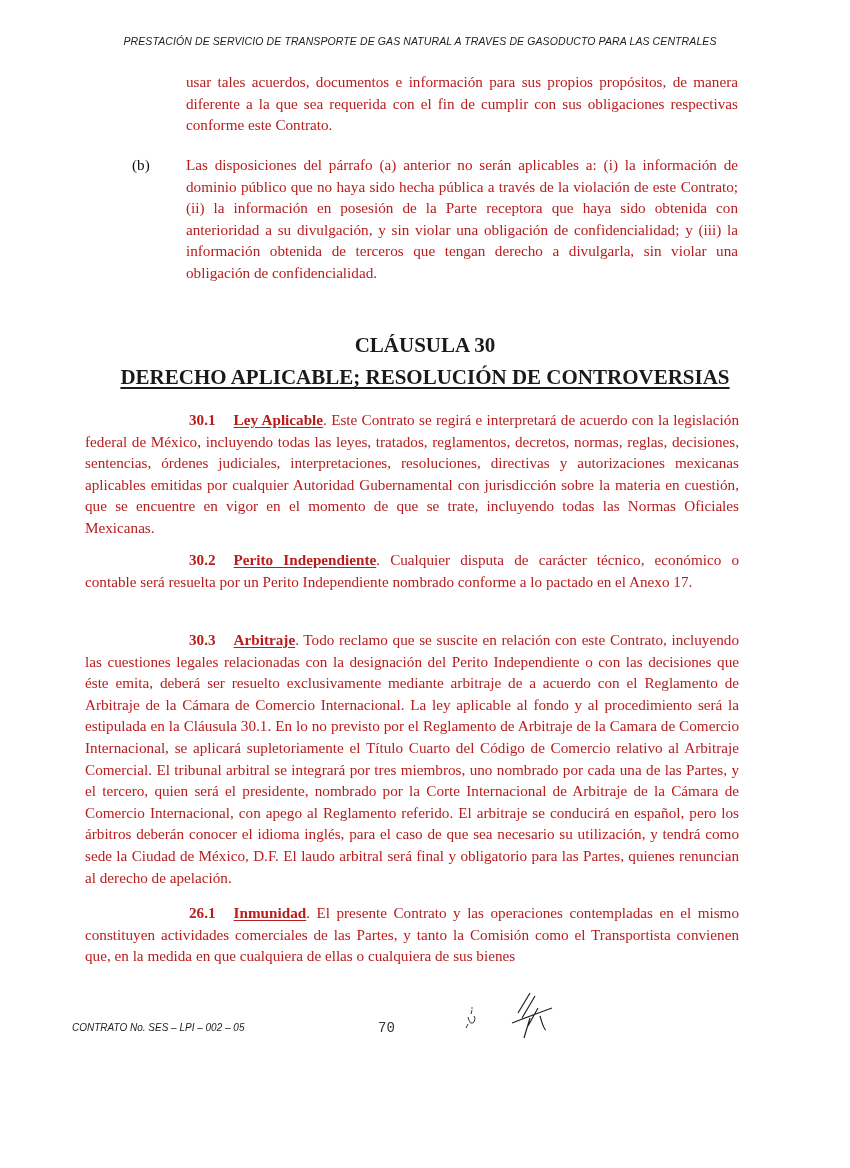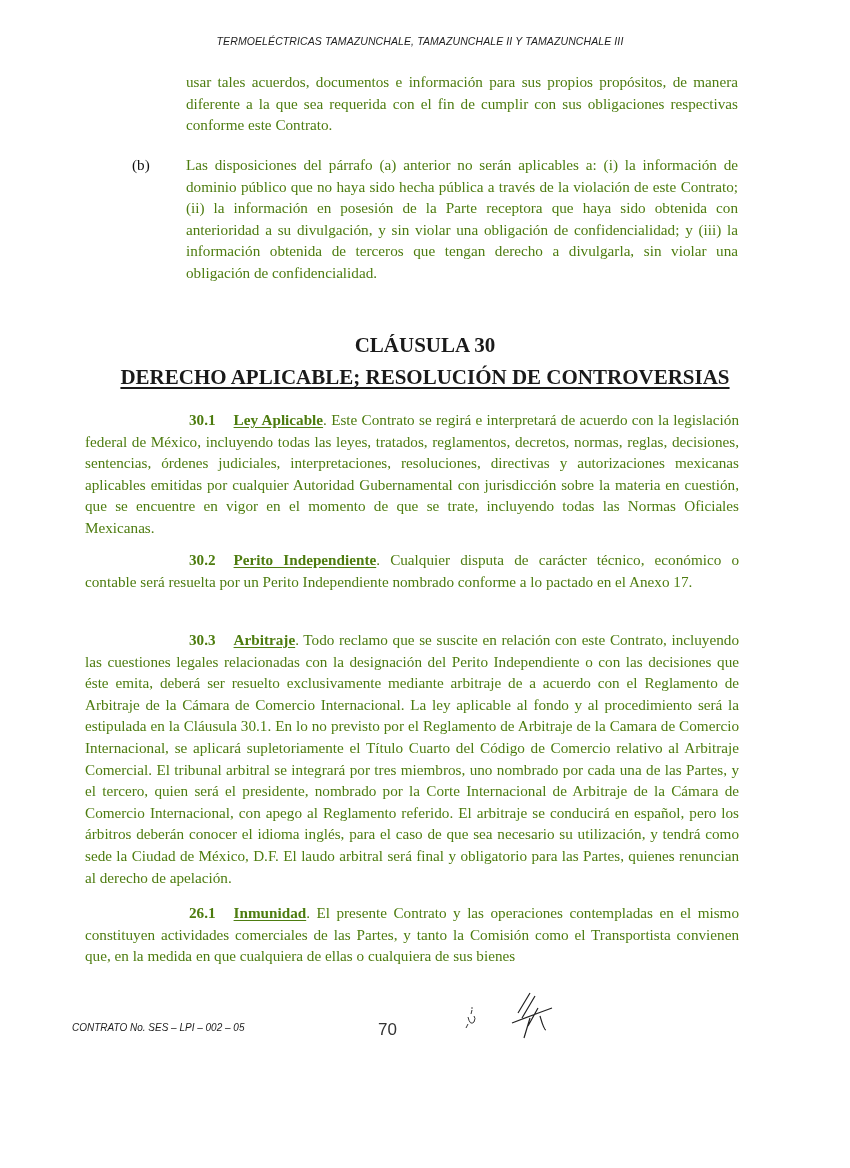--- a/index.html
+++ b/index.html
@@ -8,21 +8,21 @@
       position: absolute; left: 60px; top: 35px; width: 720px;
       text-align: center;
       font-family: "Liberation Sans", sans-serif;
       font-style: italic; font-size: 10.5px; line-height: 13px; color: #222;
       letter-spacing: 0.1px;
     }
     .para {
       position: absolute;
       font-family: "Liberation Serif", serif;
       font-size: 15.2px; line-height: 21.6px;
-      text-align: justify; color: #4d7c0f;
+      text-align: justify; color: #b91c1c;
     }
     .cont { left: 186px; top: 71px; width: 552px; }
     .item-label {
       position: absolute; left: 132px; top: 154px;
       font-family: "Liberation Serif", serif; font-size: 15.2px; line-height: 21.6px;
     }
     .item-b { left: 186px; top: 154px; width: 552px; }
     .clause-title {
       position: absolute; left: 100px; width: 650px; text-align: center;
       font-family: "Liberation Serif", serif; font-weight: bold; font-size: 21px;
@@ -37,31 +37,31 @@
     .s4 { top: 902px; }
     .num { font-weight: bold; margin-right: 18px; }
     .head { font-weight: bold; text-decoration: underline; text-underline-offset: 2px; margin-top: 28px; }
     .footer-left {
       position: absolute; left: 72px; top: 1022px;
       font-family: "Liberation Sans", sans-serif; font-style: italic;
       font-size: 10px; color: #222;
     }
     .footer-page {
       position: absolute; left: 378px; top: 1020px;
-      font-family: Liberation Sans, sans-serif; font-size: 17px; color: #333;
+      font-family: Liberation Mono, monospace; font-size: 14px; color: #333;
     }
     .sig { position: absolute; }
     .sig1 { left: 452px; top: 1000px; }
     .sig2 { left: 500px; top: 988px; }
   </style>
 </head>
 <body>
 
 <div class="header">
-  <div>TERMOELÉCTRICAS TAMAZUNCHALE, TAMAZUNCHALE II Y TAMAZUNCHALE III</div>
+  <div>PRESTACIÓN DE SERVICIO DE TRANSPORTE DE GAS NATURAL A TRAVES DE GASODUCTO PARA LAS CENTRALES</div>
 </div>
 
 <div class="para cont">usar tales acuerdos, documentos e información para sus propios propósitos, de manera diferente a la que sea requerida con el fin de cumplir con sus obligaciones respectivas conforme este Contrato.</div>
 
 <div class="item-label">(b)</div>
 <div class="para item-b">Las disposiciones del párrafo (a) anterior no serán aplicables a: (i) la información de dominio público que no haya sido hecha pública a través de la violación de este Contrato; (ii) la información en posesión de la Parte receptora que haya sido obtenida con anterioridad a su divulgación, y sin violar una obligación de confidencialidad; y (iii) la información obtenida de terceros que tengan derecho a divulgarla, sin violar una obligación de confidencialidad.</div>
 
 <div class="clause-title ct1">CLÁUSULA 30</div>
 <div class="clause-title ct2">DERECHO APLICABLE; RESOLUCIÓN DE CONTROVERSIAS</div>
 

